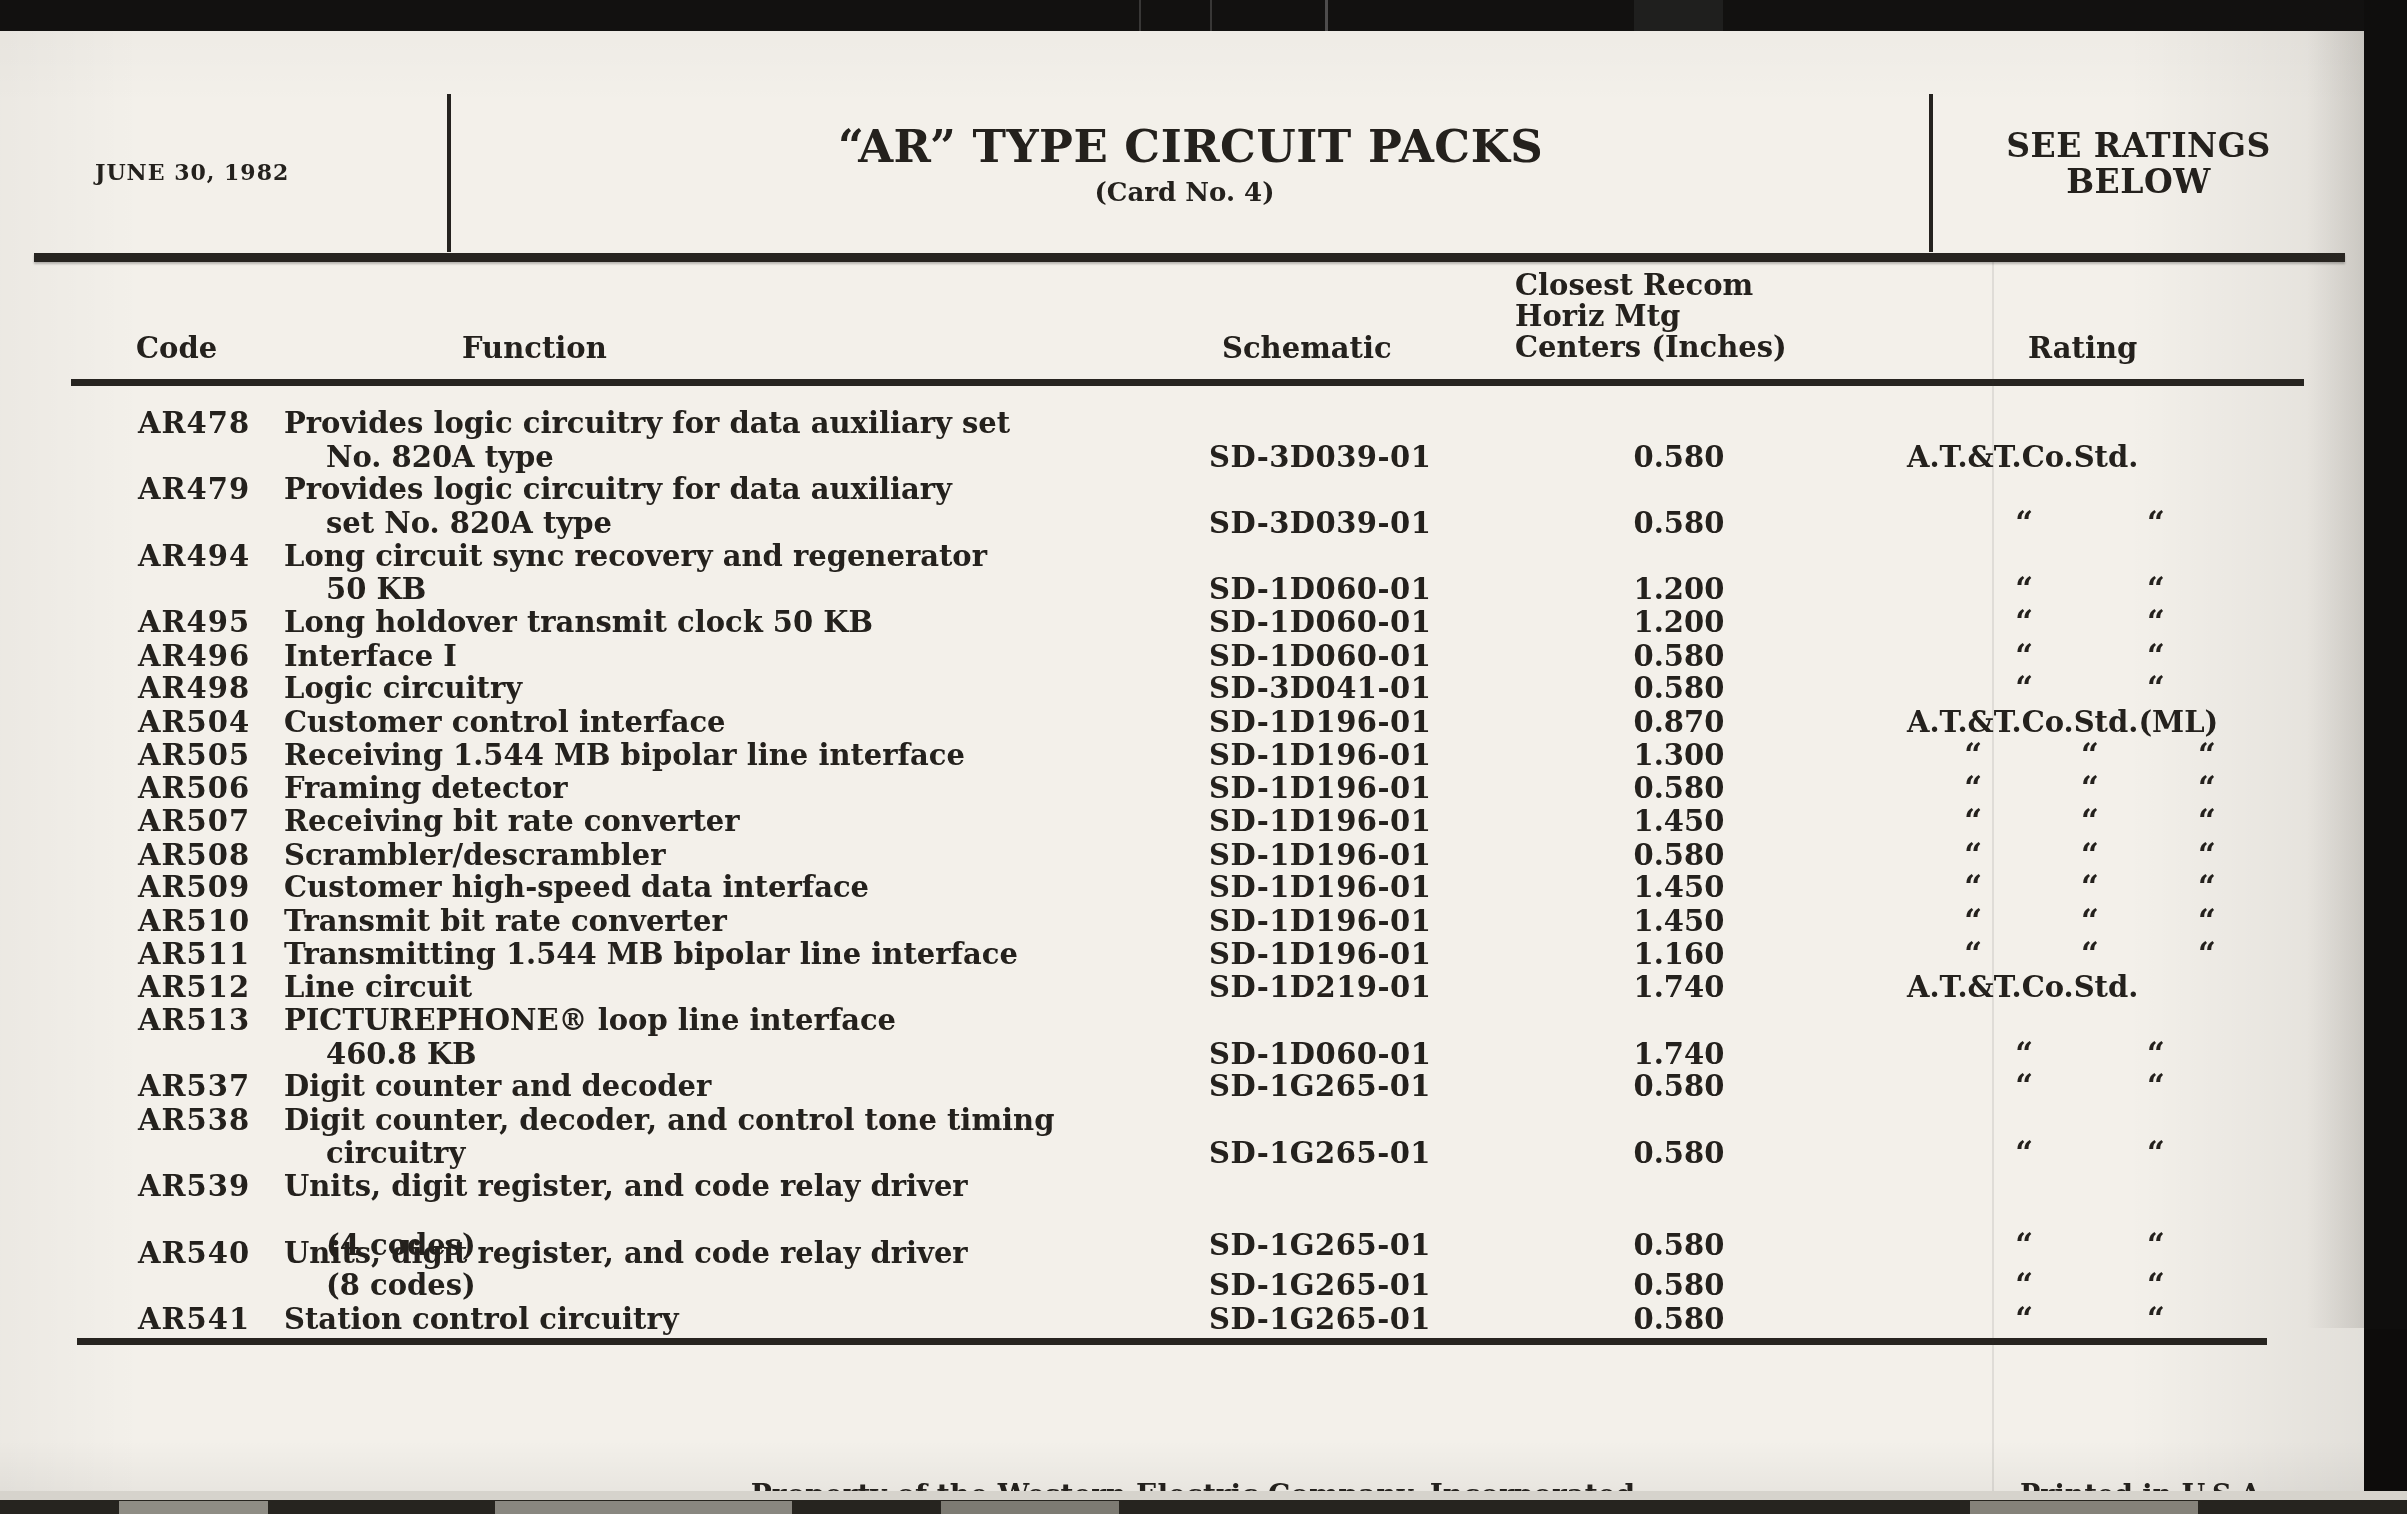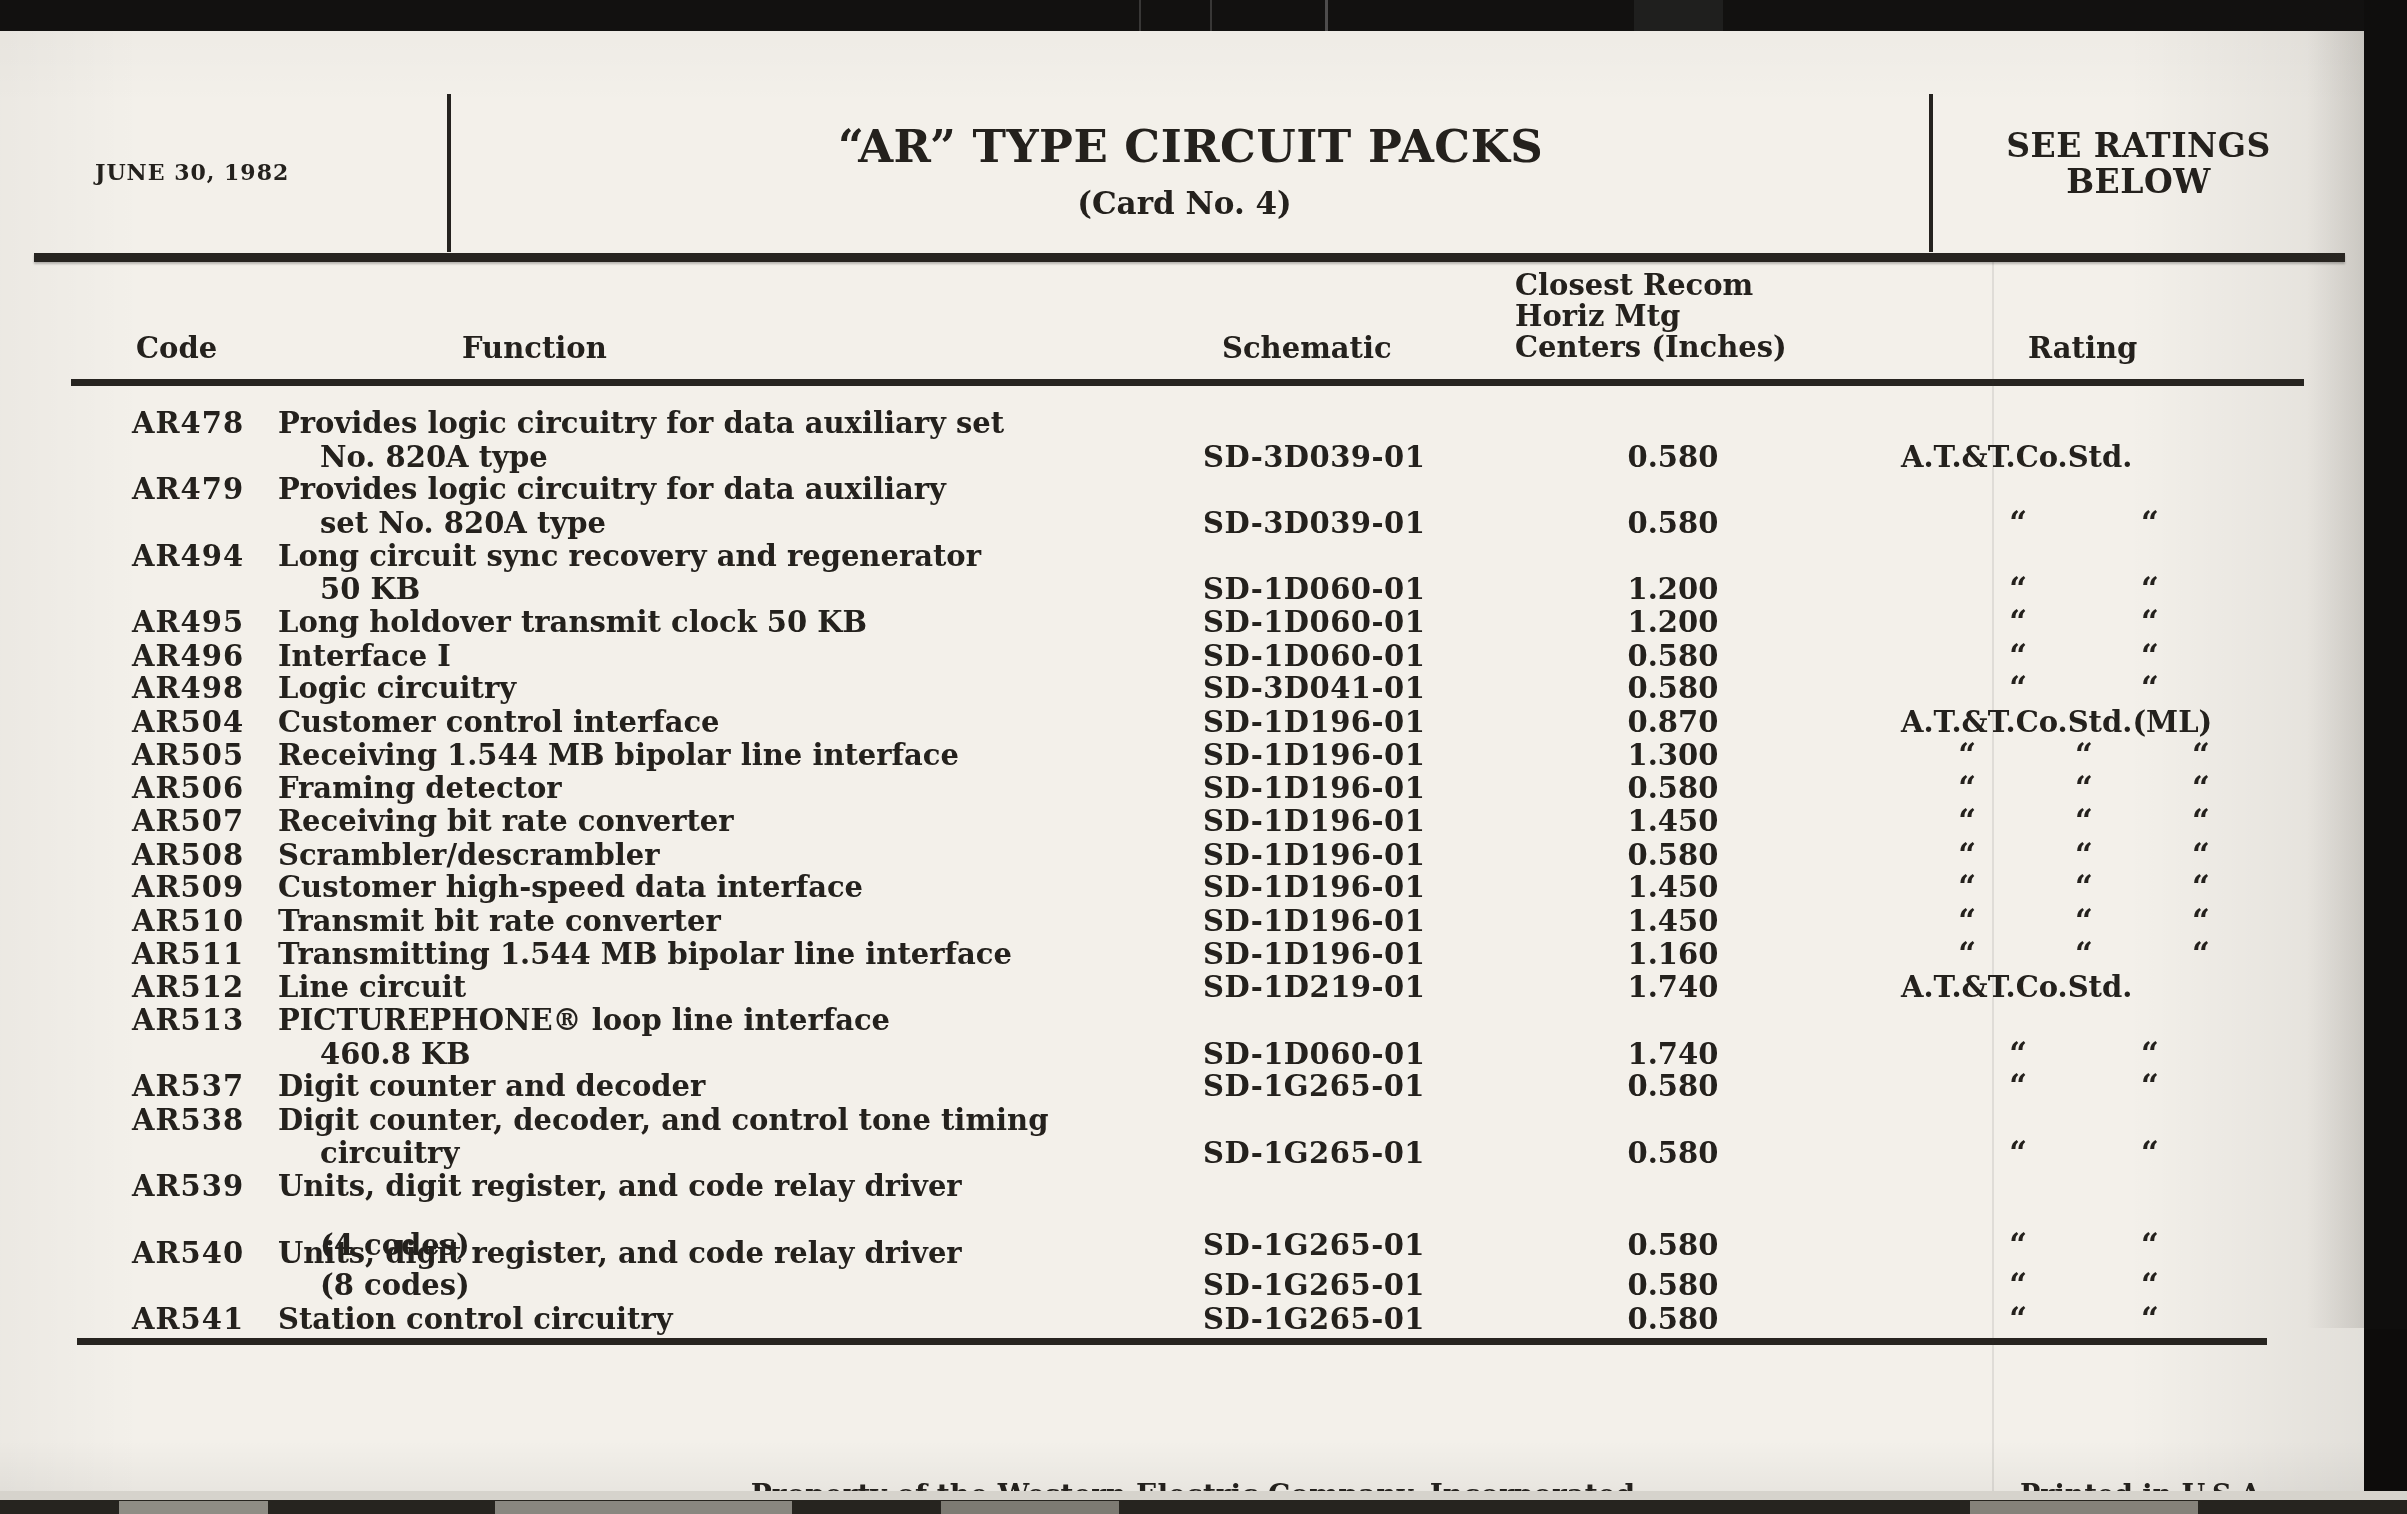--- a/index.html
+++ b/index.html
@@ -36,42 +36,42 @@
   .blob { position:absolute; top:1501px; height:13px; }
   .b1 { left:119px;  width:149px; background:#8f8d85; }
   .b2 { left:495px;  width:297px; background:#a3a098; opacity:.8; }
   .b3 { left:941px;  width:178px; background:#7d7b73; }
   .b4 { left:1970px; width:228px; background:#96938b; opacity:.85; }
 
   
   .hdr-date { position:absolute; left:95px; top:128px; font-size:22px; letter-spacing:1px; }
   .title { position:absolute; left:838px; top:89px; width:693px; text-align:right;
            font-size:45px; letter-spacing:0.5px; white-space:nowrap; }
-  .subtitle { position:absolute; left:838px; top:154px; width:693px; text-align:center; font-size:31px; }
+  .subtitle { position:absolute; left:838px; top:146px; width:693px; text-align:center; font-size:26px; }
   .ratings-note { position:absolute; left:2000px; top:97px; width:277px; text-align:center;
                   font-size:33px; line-height:36px; letter-spacing:0.5px; }
   .vrule { position:absolute; top:63px; height:158px; width:4px; background:#25221f; }
   .v1 { left:447px; } .v2 { left:1929px; }
   .hrule { position:absolute; background:#272420; }
   .rule-header  { left:34px; top:222px; width:2311px; height:9px;
                   box-shadow:0 2px 2px rgba(0,0,0,0.25); }
   .rule-colhead { left:71px; top:348px; width:2233px; height:7px; }
   .rule-bottom  { left:77px; top:1307px; width:2190px; height:7px; }
 
   
   .colhead { position:absolute; font-size:29px; white-space:nowrap; }
   .code-head      { left:136px;  top:300px; }
   .function-head  { left:462px;  top:300px; }
   .schematic-head { left:1222px; top:300px; }
   .centers-head   { left:1515px; top:239px; width:327px; text-align:left; line-height:31px; }
   .rating-head    { left:2028px; top:300px; }
 
   
   .tbody { position:absolute; left:0; top:375px; width:2408px; height:932px; }
-  .tline { position:absolute; left:0; width:1948px; height:34px; font-size:29px; white-space:nowrap; }
+  .tline { position:absolute; left:6px; width:1948px; height:34px; font-size:29px; white-space:nowrap; }
   .c-code    { position:absolute; left:132px; letter-spacing:1px; }
   .c-func    { position:absolute; left:278px; }
   .c-func.cont { left:320px; }
   .c-schem   { position:absolute; left:1203px; letter-spacing:0.5px; }
   .c-centers { position:absolute; left:1574px; width:198px; text-align:center; }
   .c-rating  { position:absolute; left:1901px; width:366px; }
   .dittos { display:flex; justify-content:center; font-size:31px; }
   .dittos.d2 { gap:114px; }
   .dittos.d3 { gap:99px; }
   .ditto { line-height:1.1; }

